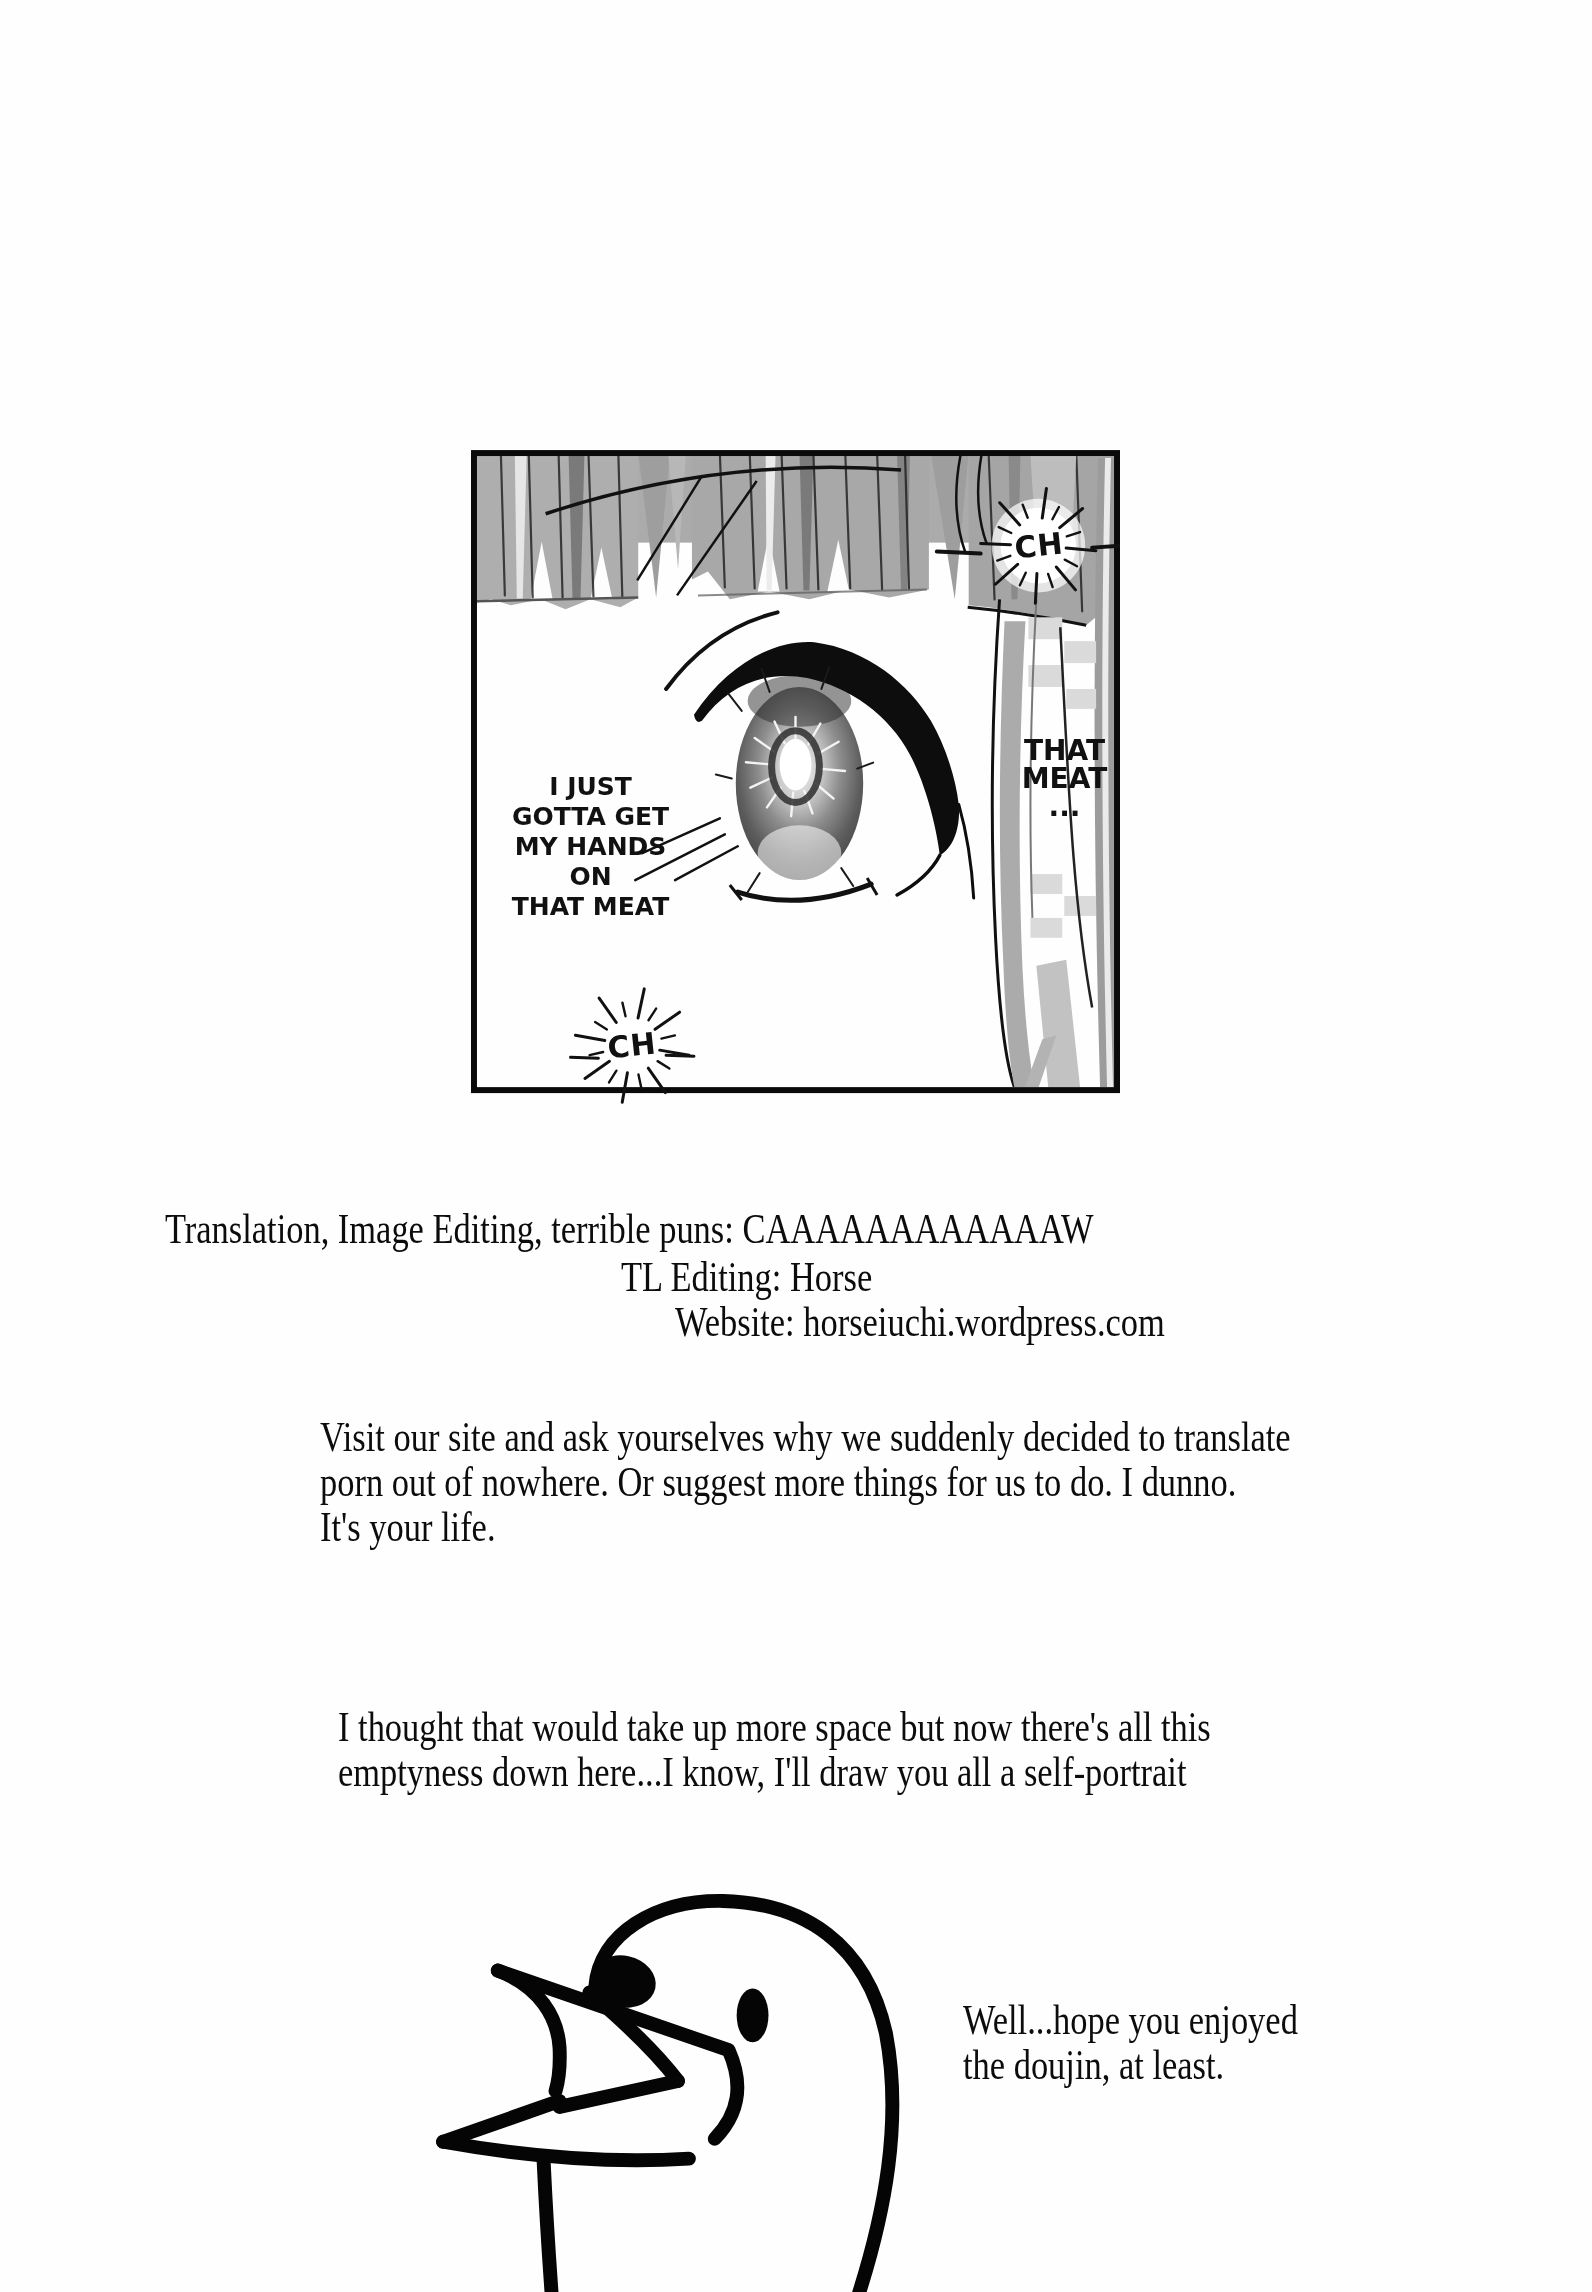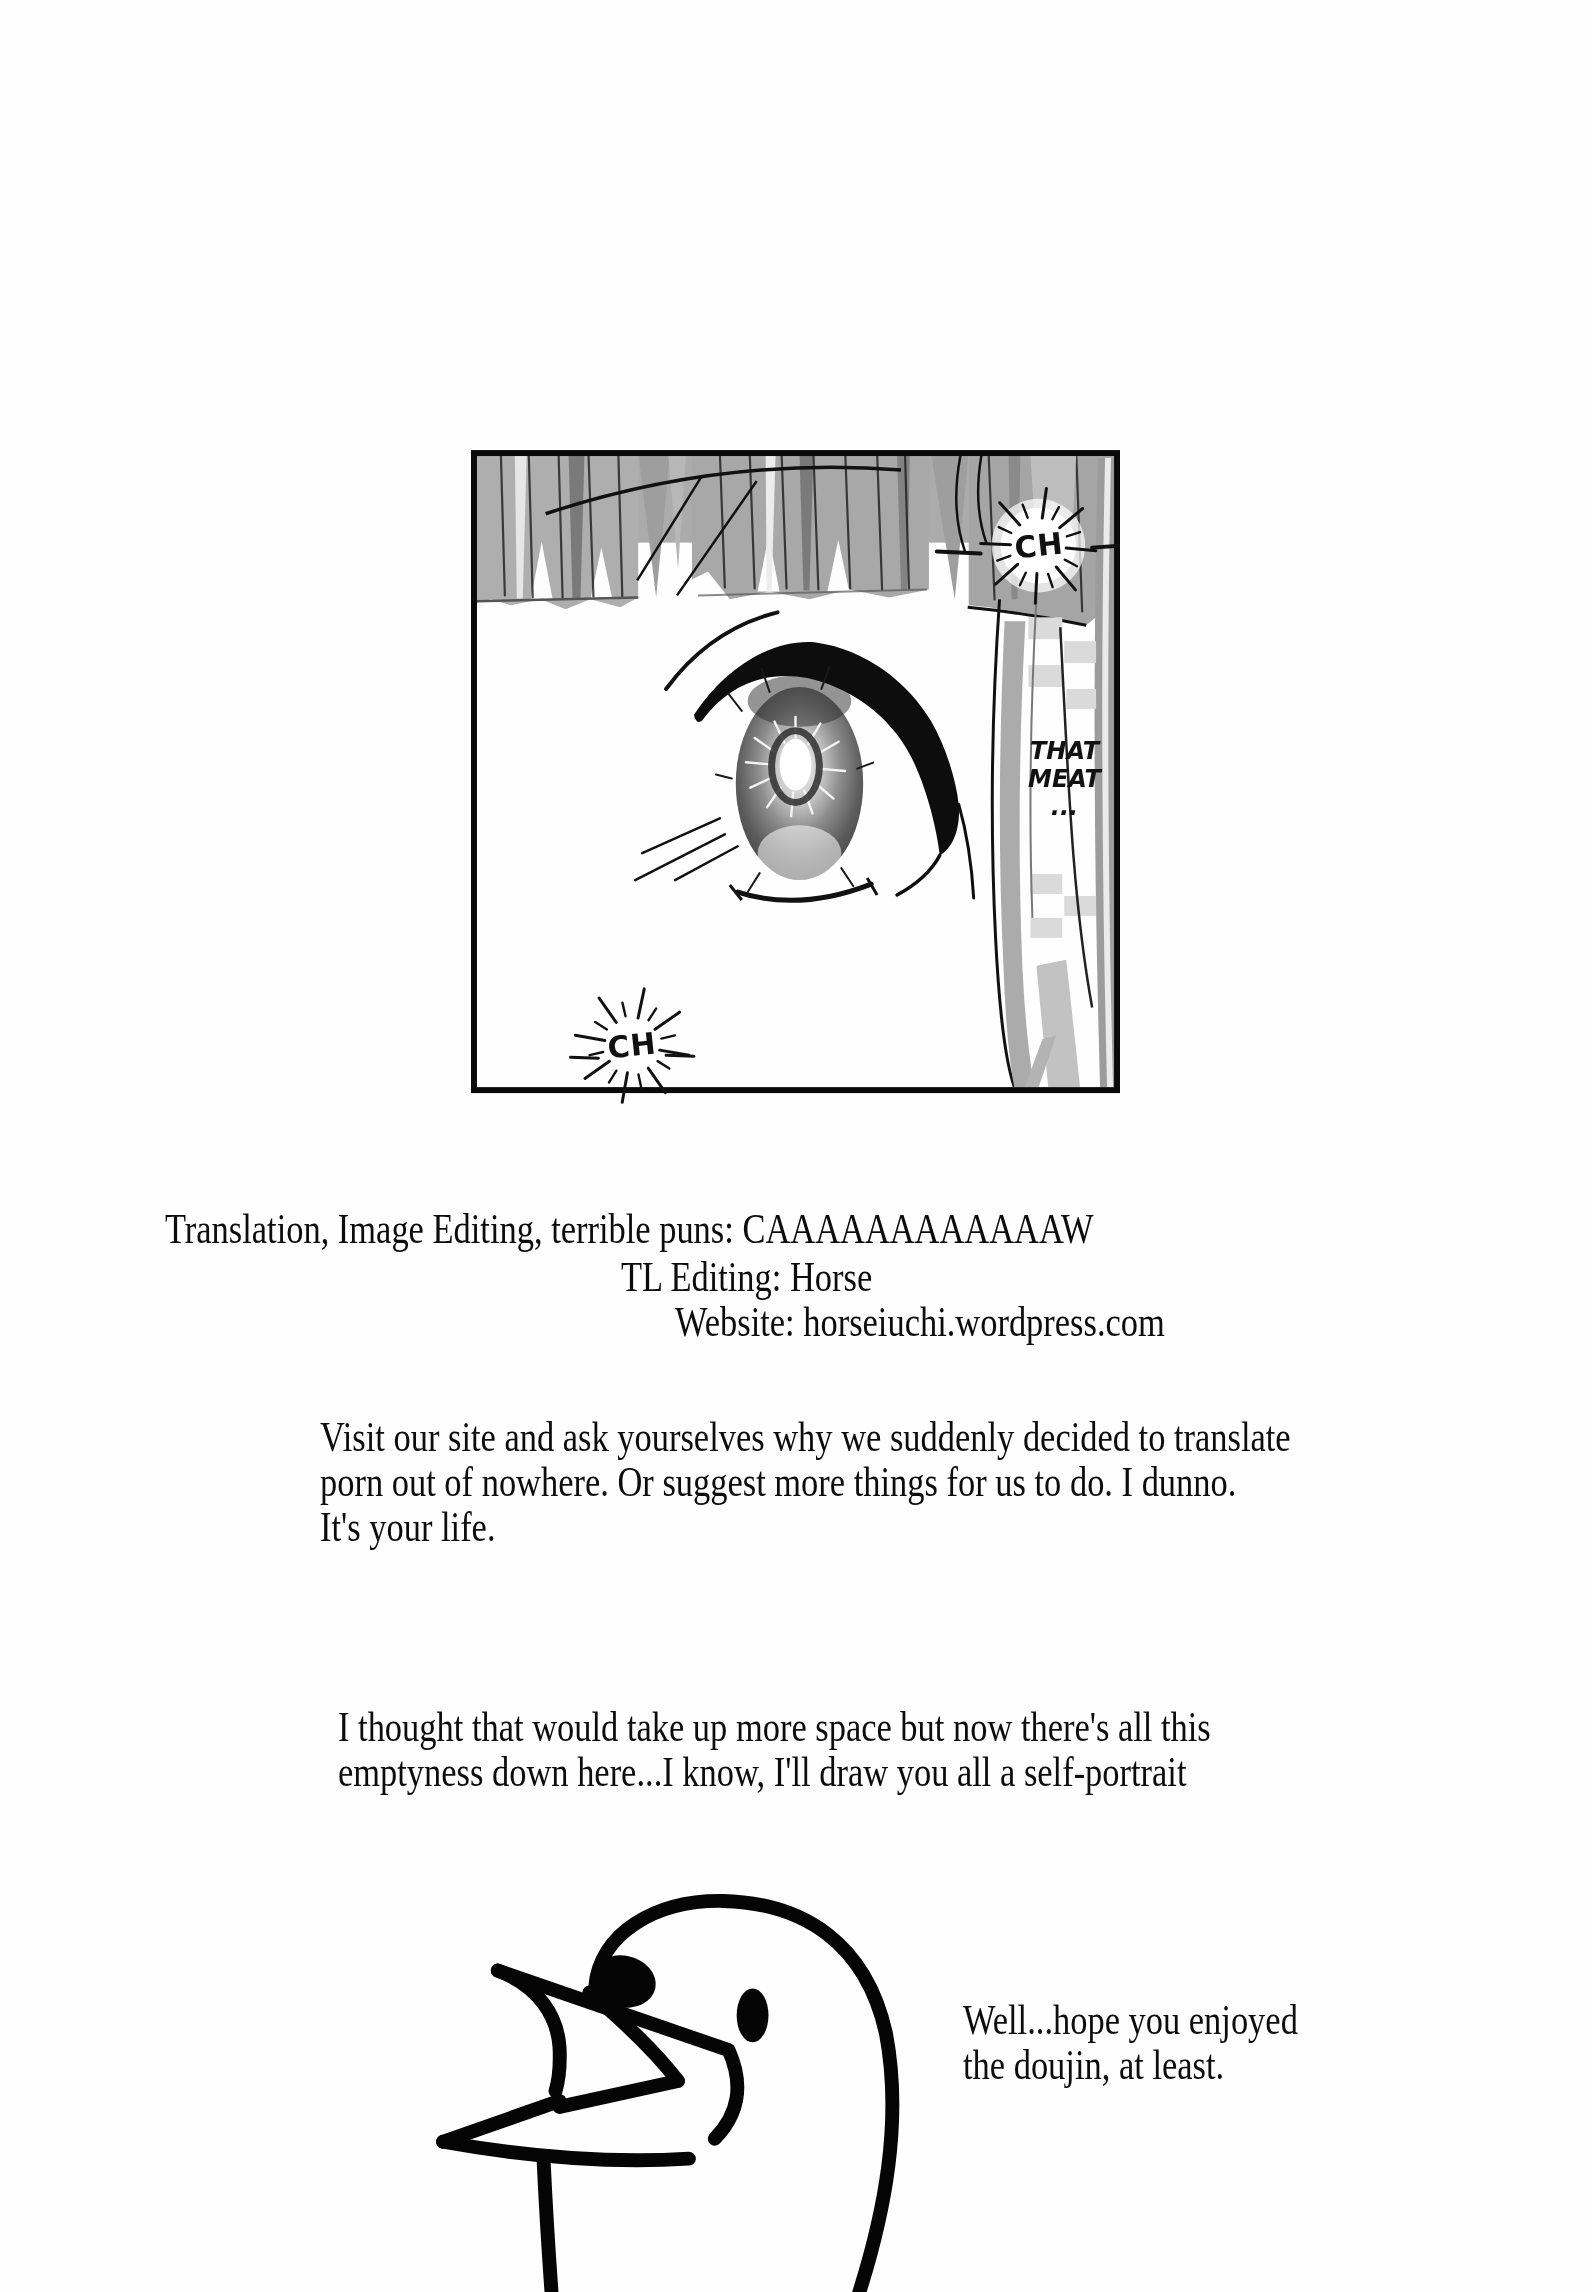--- a/index.html
+++ b/index.html
@@ -6,21 +6,21 @@
   .page{position:relative;width:1592px;height:2292px;background:#fefefe;overflow:hidden;
         font-family:"Liberation Serif",serif;color:#0c0c0c;}
   .panel-svg{position:absolute;left:471px;top:450px;width:649px;height:677px;}
   .serif{position:absolute;font-family:"Liberation Serif",serif;font-size:42px;line-height:45px;
          white-space:pre-line;transform:scaleX(0.82);transform-origin:0 0;color:#0c0c0c;}
   .credits-line{position:absolute;font-family:"Liberation Serif",serif;font-size:42px;line-height:47px;
          white-space:nowrap;transform:scaleX(0.82);transform-origin:0 0;color:#0c0c0c;}
   .comic{position:absolute;font-family:"DejaVu Sans",sans-serif;font-weight:700;color:#111;
          text-align:center;white-space:pre-line;}
   .speech-left{left:496px;top:772px;width:189px;font-size:25px;line-height:30px;}
-  .speech-right{left:1017px;top:737px;width:95px;font-size:24px;line-height:28px;font-style:italic;}
+  .speech-right{left:1017px;top:737px;width:95px;font-size:28px;line-height:28px;}
   .sfx{font-size:30px;letter-spacing:1px;transform:rotate(-6deg);}
   .sfx-1{left:1001px;top:528px;width:76px;}
   .sfx-2{left:594px;top:1028px;width:76px;}
   .bird-svg{position:absolute;left:418px;top:1886px;width:498px;height:407px;}
 </style>
 </head>
 <body>
 
 <div class="page">
 
@@ -207,20 +207,24 @@
         <use href="#spkS" transform="rotate(257)"></use>
       <use href="#spkL" transform="rotate(280)"></use>
         <use href="#spkS" transform="rotate(302)"></use>
       <use href="#spkL" transform="rotate(325)"></use>
         <use href="#spkS" transform="rotate(347)"></use>
       <line x1="-62" y1="12" x2="-34" y2="13" stroke="#111" stroke-width="3" stroke-linecap="round"></line>
       <line x1="34" y1="10" x2="62" y2="11" stroke="#111" stroke-width="3" stroke-linecap="round"></line>
     </g>
   </svg>
 
+  <div class="comic speech-left">I JUST
+GOTTA GET
+MY HANDS ON
+THAT MEAT</div>
   <div class="comic speech-right">THAT
 MEAT
 ...</div>
   <div class="comic sfx sfx-1">CH</div>
   <div class="comic sfx sfx-2">CH</div>
 
   <div class="credits-line" style="left:165px;top:1206px;">Translation, Image Editing, terrible puns: CAAAAAAAAAAAAW</div>
   <div class="credits-line" style="left:621px;top:1254px;">TL Editing: Horse</div>
   <div class="credits-line" style="left:675px;top:1299px;">Website: horseiuchi.wordpress.com</div>
 

